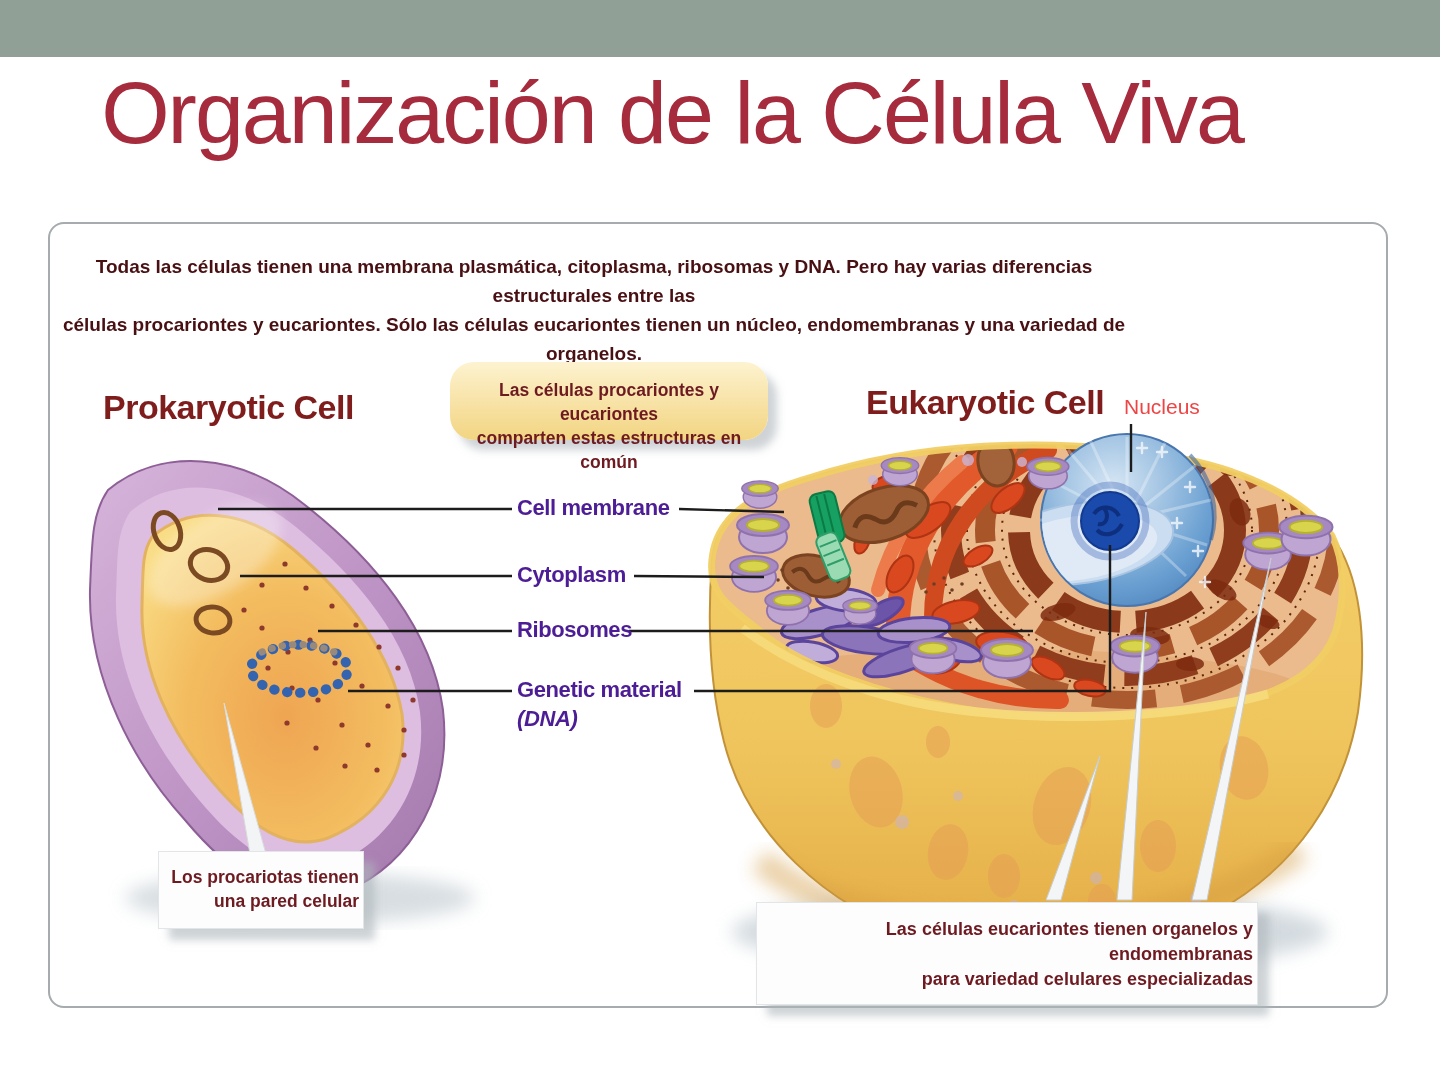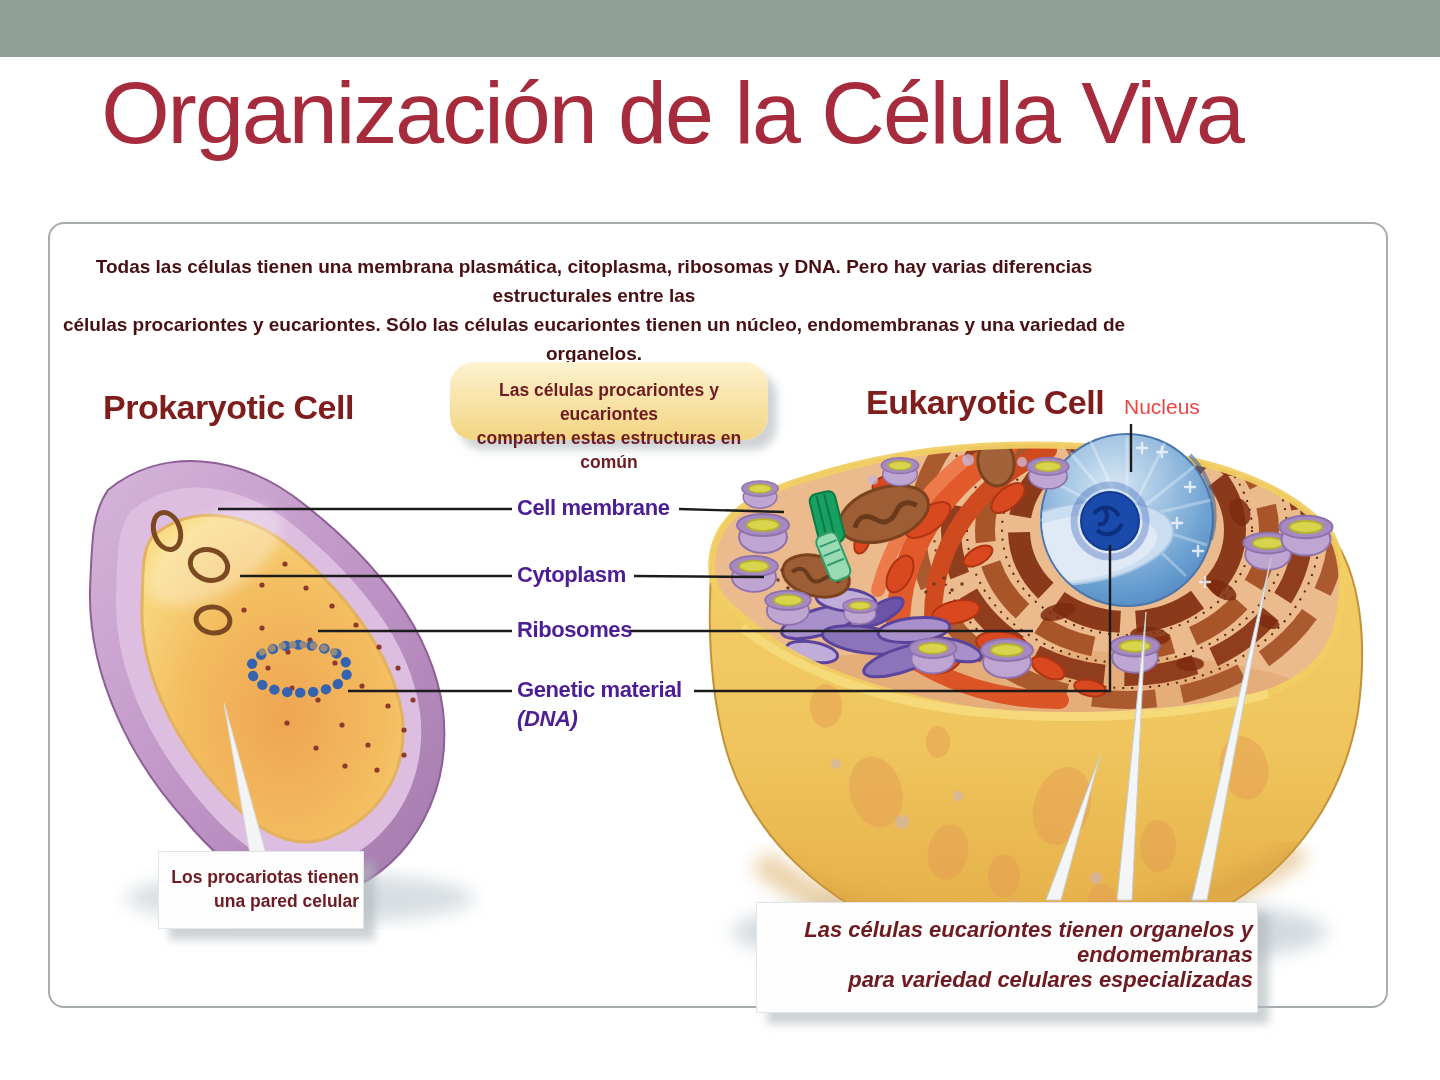--- a/index.html
+++ b/index.html
@@ -24,21 +24,21 @@
   .lbl-genetic{top:677px;}
   .lbl-dna{top:706px;font-style:italic;}
   .callout{position:absolute;left:450px;top:362px;width:318px;height:62px;padding-top:16px;
            border-radius:24px;background:linear-gradient(180deg,#FDF3D0,#F7E0A0 60%,#F2D582);
            box-shadow:9px 10px 8px rgba(168,175,180,.55);
            text-align:center;font-weight:700;font-size:17.5px;line-height:24px;color:#6E1A21;}
   .note{position:absolute;background:#FDFDFD;border:1px solid #E3E6E8;
         box-shadow:11px 11px 8px rgba(173,181,186,.6);
         text-align:right;font-weight:700;color:#6E1A21;}
   .note1{left:158px;top:851px;width:196px;padding:13px 4px 15px;font-size:17.5px;line-height:24px;}
-  .note2{left:756px;top:902px;width:492px;padding:14px 4px 20px;font-size:22px;line-height:25px;font-style:italic;}
+  .note2{left:756px;top:902px;width:492px;padding:14px 4px 12px;font-size:18px;line-height:25px;}
 </style>
 </head>
 <body>
 
 <div class="stage">
 
   <div class="band"></div>
 
   <h1 class="title">Organización de la Célula Viva</h1>
 

